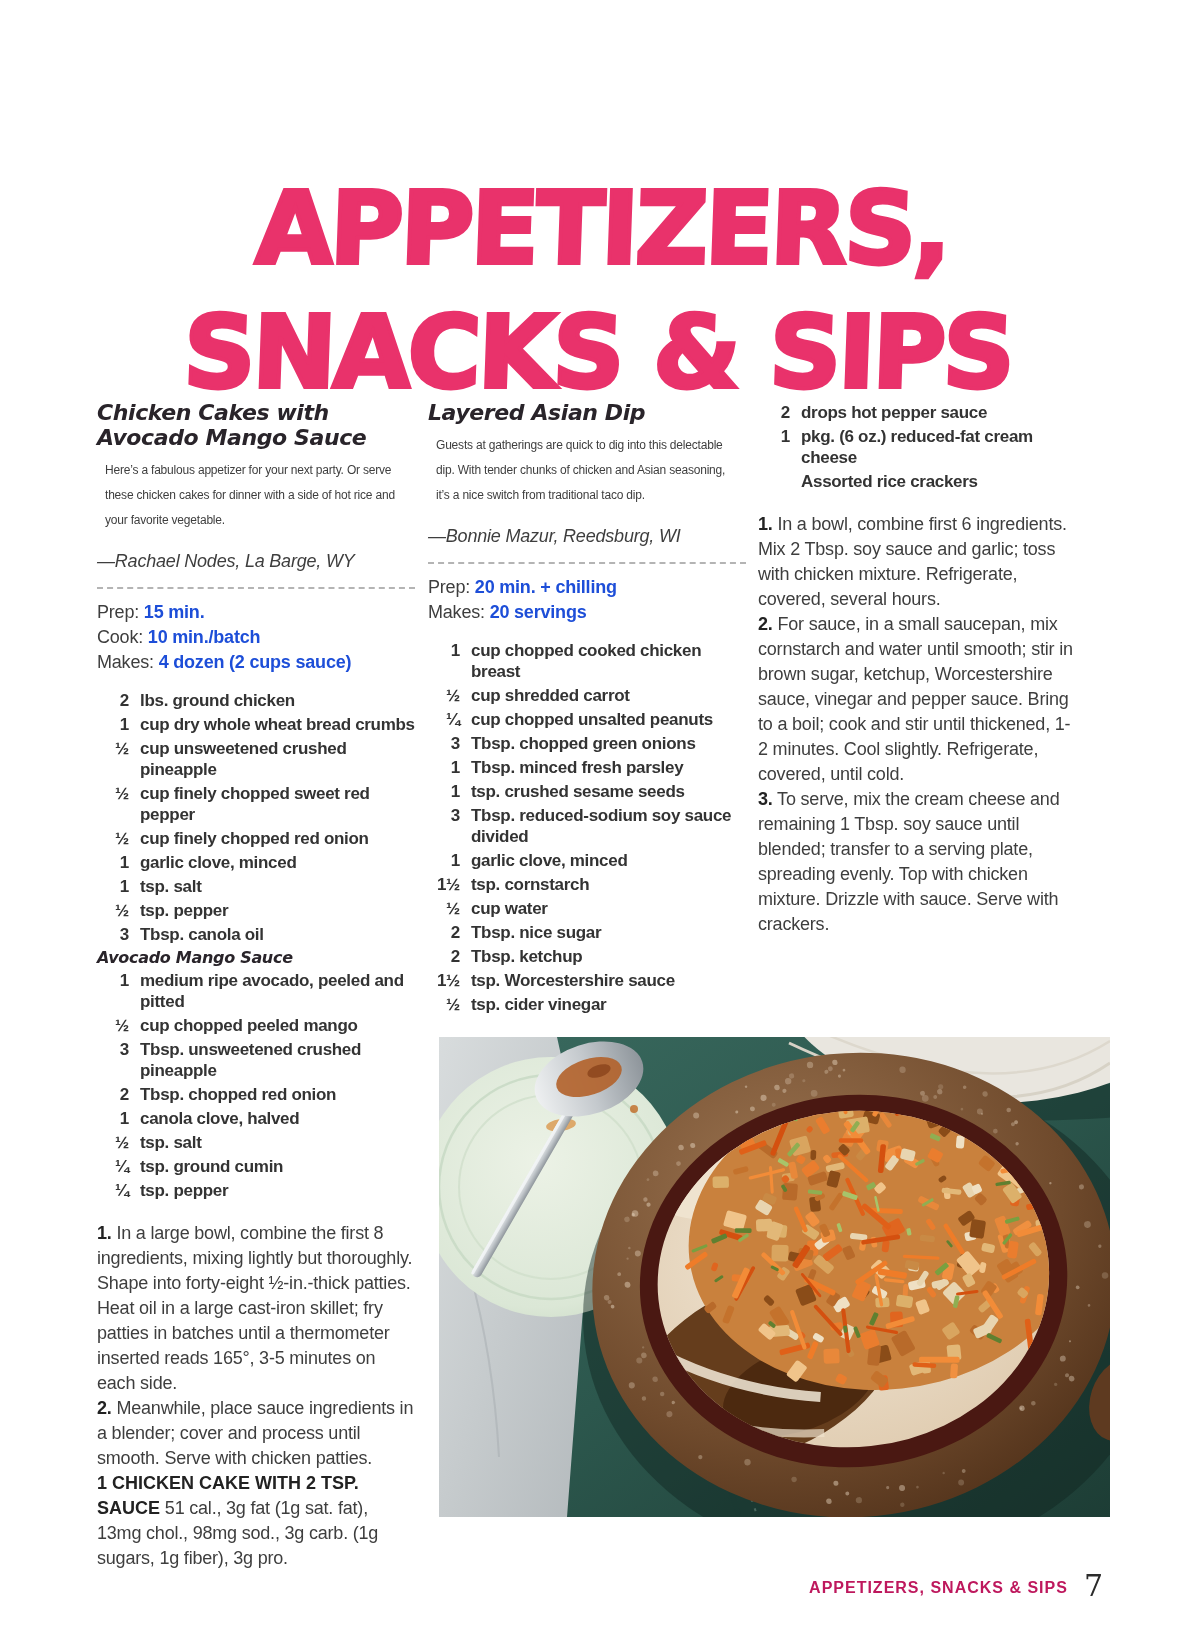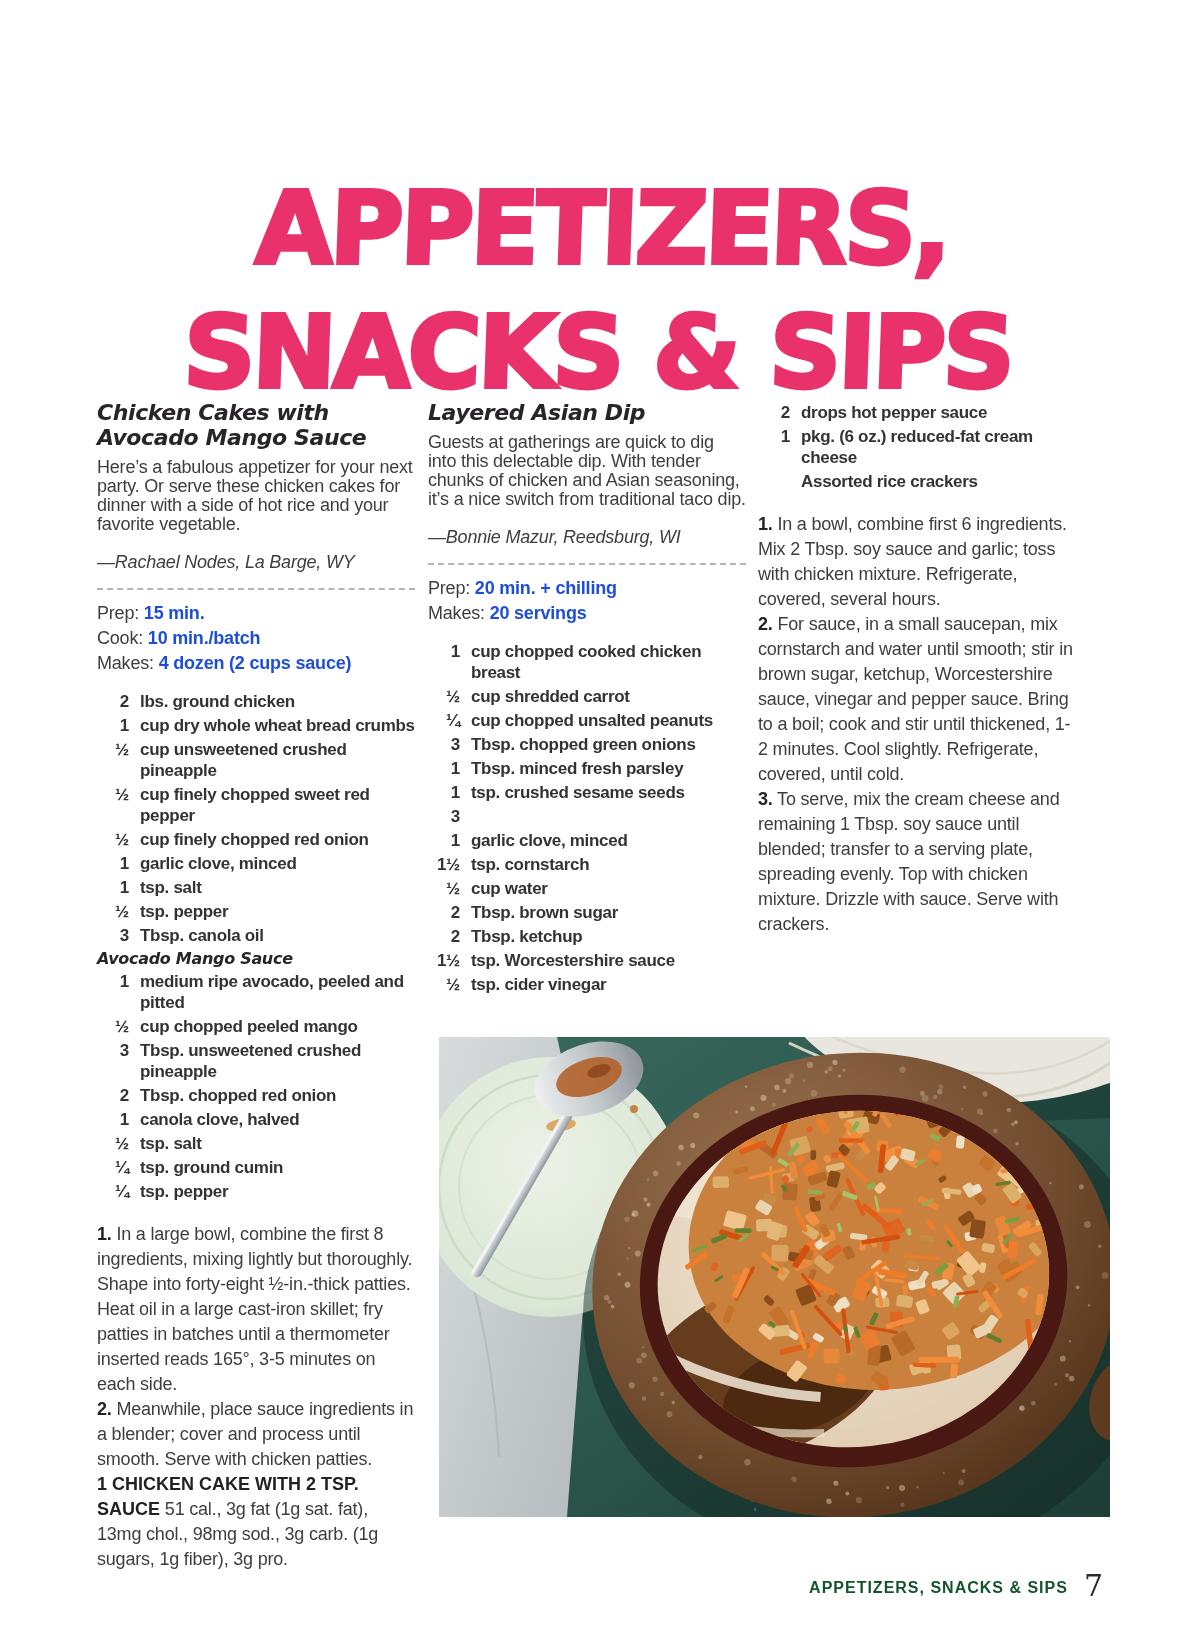--- a/index.html
+++ b/index.html
@@ -13,21 +13,21 @@
     -webkit-text-stroke:4px #e9326b;transform:skewX(-2deg);}
   .big-title .tl{display:block;}
 
   
   .col{position:absolute;top:400px;width:318px;}
   .col1{left:97px}.col2{left:428px}.col3{left:758px}
 
   .recipe-title{margin:0 0 8px;font-family:"DejaVu Sans",sans-serif;
     font-style:italic;font-weight:bold;color:#29242a;
     font-size:22px;line-height:25px;letter-spacing:-0.4px;}
-  .desc{margin:0;font-size:18px;line-height:19px;letter-spacing:-0.2px;}
+  .desc{margin:8px;font-size:12px;line-height:25px;letter-spacing:-0.2px;}
   .author{margin:16px 0 0;font-size:18px;line-height:25px;font-style:italic;letter-spacing:-0.2px;}
   .dashed{border:0;border-top:2px dashed #b4b4b4;margin:13px 0 11px;}
   .meta{margin:0;font-size:18px;line-height:25px;letter-spacing:-0.2px;}
   .meta b{color:#1d4ed8;}
 
   .ing-list{margin-top:15px;}
   .ing{display:grid;grid-template-columns:32px 1fr;column-gap:11px;
     font-weight:bold;color:#333;font-size:17px;line-height:21px;
     letter-spacing:-0.3px;margin:0 0 3px;}
   .ing .qty{text-align:right;}
@@ -41,21 +41,21 @@
   .nutrition{margin:0;font-size:18px;line-height:25px;letter-spacing:-0.2px;}
   .nutrition b{color:#222;letter-spacing:0;}
 
   
   .photo{position:absolute;left:439px;top:1037px;width:671px;height:480px;
     overflow:hidden;background:#2c574d;}
   .photo svg{display:block;}
 
   
   .footer{position:absolute;top:1568px;left:0;width:1103px;text-align:right;}
-  .footer .section{font-weight:bold;font-size:16px;letter-spacing:1px;color:#14532d;}
+  .footer .section{font-weight:bold;font-size:16px;letter-spacing:1px;color:#be185d;}
   .footer .pagenum{font-family:"DejaVu Serif",serif;font-size:30px;color:#2b2b2b;
     margin-left:16px;vertical-align:-3px;}
 </style>
 </head>
 <body>
 
 <h1 class="big-title">
     <span class="tl">APPETIZERS,</span>
     <span class="tl">SNACKS &amp; SIPS</span>
   </h1>
@@ -213,40 +213,41 @@
         <span>Tbsp. minced fresh parsley</span>
       </div>
 
       <div class="ing">
         <span class="qty">1</span>
         <span>tsp. crushed sesame seeds</span>
       </div>
 
       <div class="ing">
         <span class="qty">3</span>
+        <span>Tbsp. reduced-sodium soy sauce divided</span>
       </div>
 
       <div class="ing">
         <span class="qty">1</span>
         <span>garlic clove, minced</span>
       </div>
 
       <div class="ing">
         <span class="qty">1½</span>
         <span>tsp. cornstarch</span>
       </div>
 
       <div class="ing">
         <span class="qty">½</span>
         <span>cup water</span>
       </div>
 
       <div class="ing">
         <span class="qty">2</span>
-        <span>Tbsp. brown sugar</span>
+        <span>Tbsp. nice sugar</span>
       </div>
 
       <div class="ing">
         <span class="qty">2</span>
         <span>Tbsp. ketchup</span>
       </div>
 
       <div class="ing">
         <span class="qty">1½</span>
         <span>tsp. Worcestershire sauce</span>

